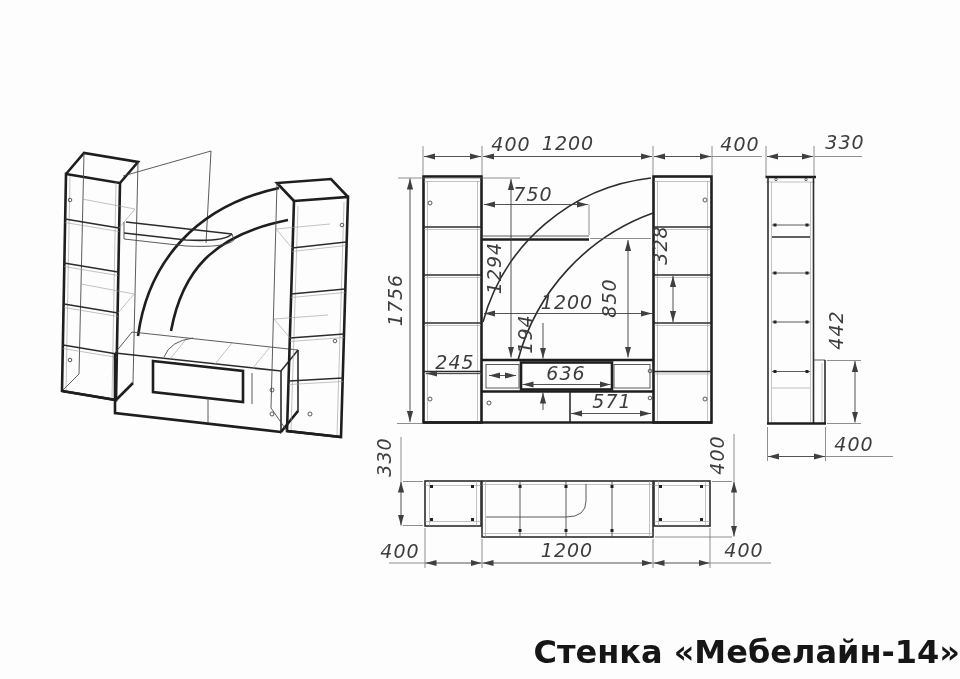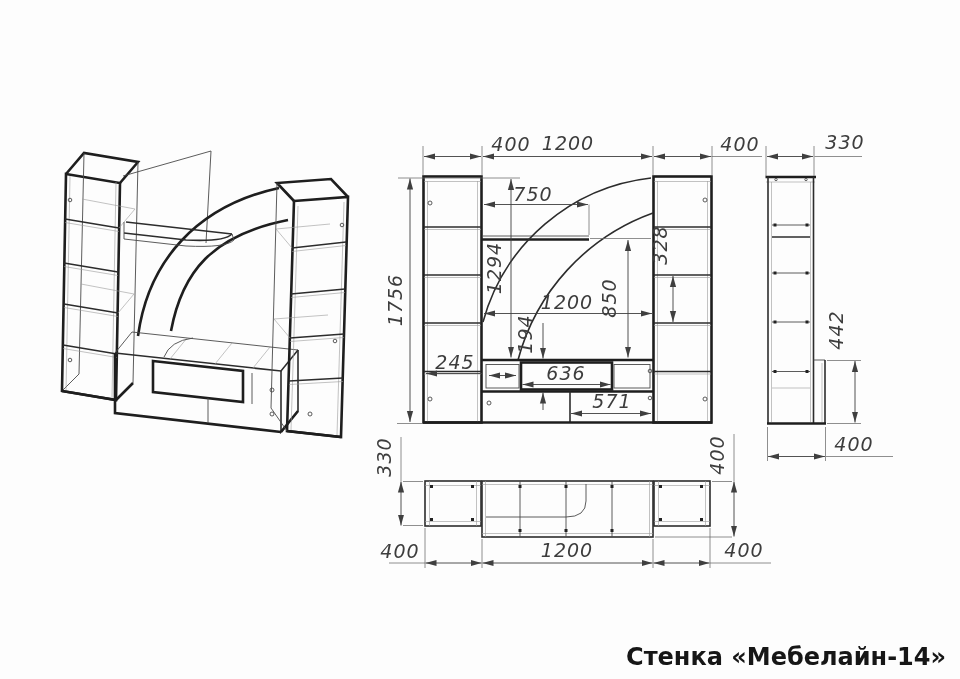--- a/index.html
+++ b/index.html
@@ -7,22 +7,22 @@
          font-family:"DejaVu Sans", sans-serif;text-align:right;}
   #drawing{position:absolute;left:0;top:0;}
   .dimtxt{font-family:"DejaVu Sans", sans-serif;font-style:italic;font-size:19px;
           fill:#3d3d3d;letter-spacing:1px;}
   .dim{stroke:#3f3f3f;stroke-width:0.9;fill:none;}
   .ext{stroke:#6a6a6a;stroke-width:0.75;fill:none;}
   .thick{stroke:#1e1e1e;stroke-width:2.6;fill:none;}
   .med{stroke:#2c2c2c;stroke-width:1.6;fill:none;}
   .thin{stroke:#4a4a4a;stroke-width:0.9;fill:none;}
   .faint{stroke:#9a9a9a;stroke-width:0.6;fill:none;}
-  .title-block{position:absolute;right:14px;bottom:8px;color:#161616;
-               font-weight:bold;font-size:24px;font-family:"DejaVu Sans", sans-serif;}
+  .title-block{position:absolute;right:0;bottom:8px;color:#161616;
+               font-weight:bold;font-size:32px;font-family:"DejaVu Sans", sans-serif;}
 </style>
 </head>
 <body>
 
 <div id="stage">
 <svg id="drawing" width="960" height="679" viewBox="0 0 960 679">
   <defs>
     <marker id="arw" markerUnits="userSpaceOnUse" markerWidth="12" markerHeight="8" refX="11" refY="4" orient="auto-start-reverse">
       <path d="M0,0.9 L11,4 L0,7.1 Z" fill="#3f3f3f"></path>
     </marker>

